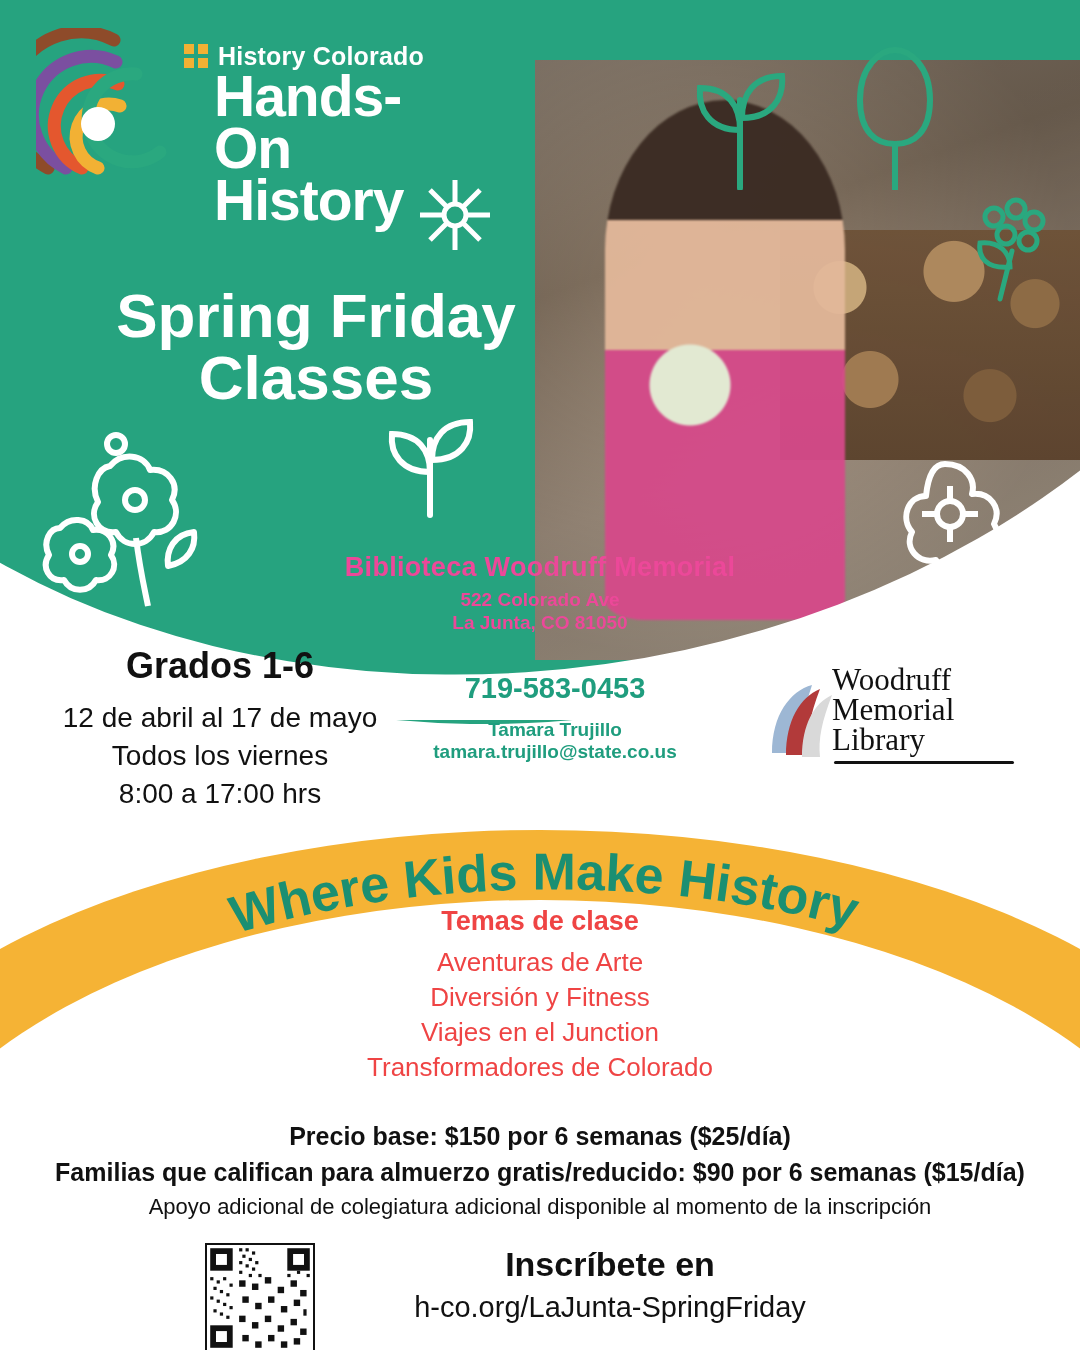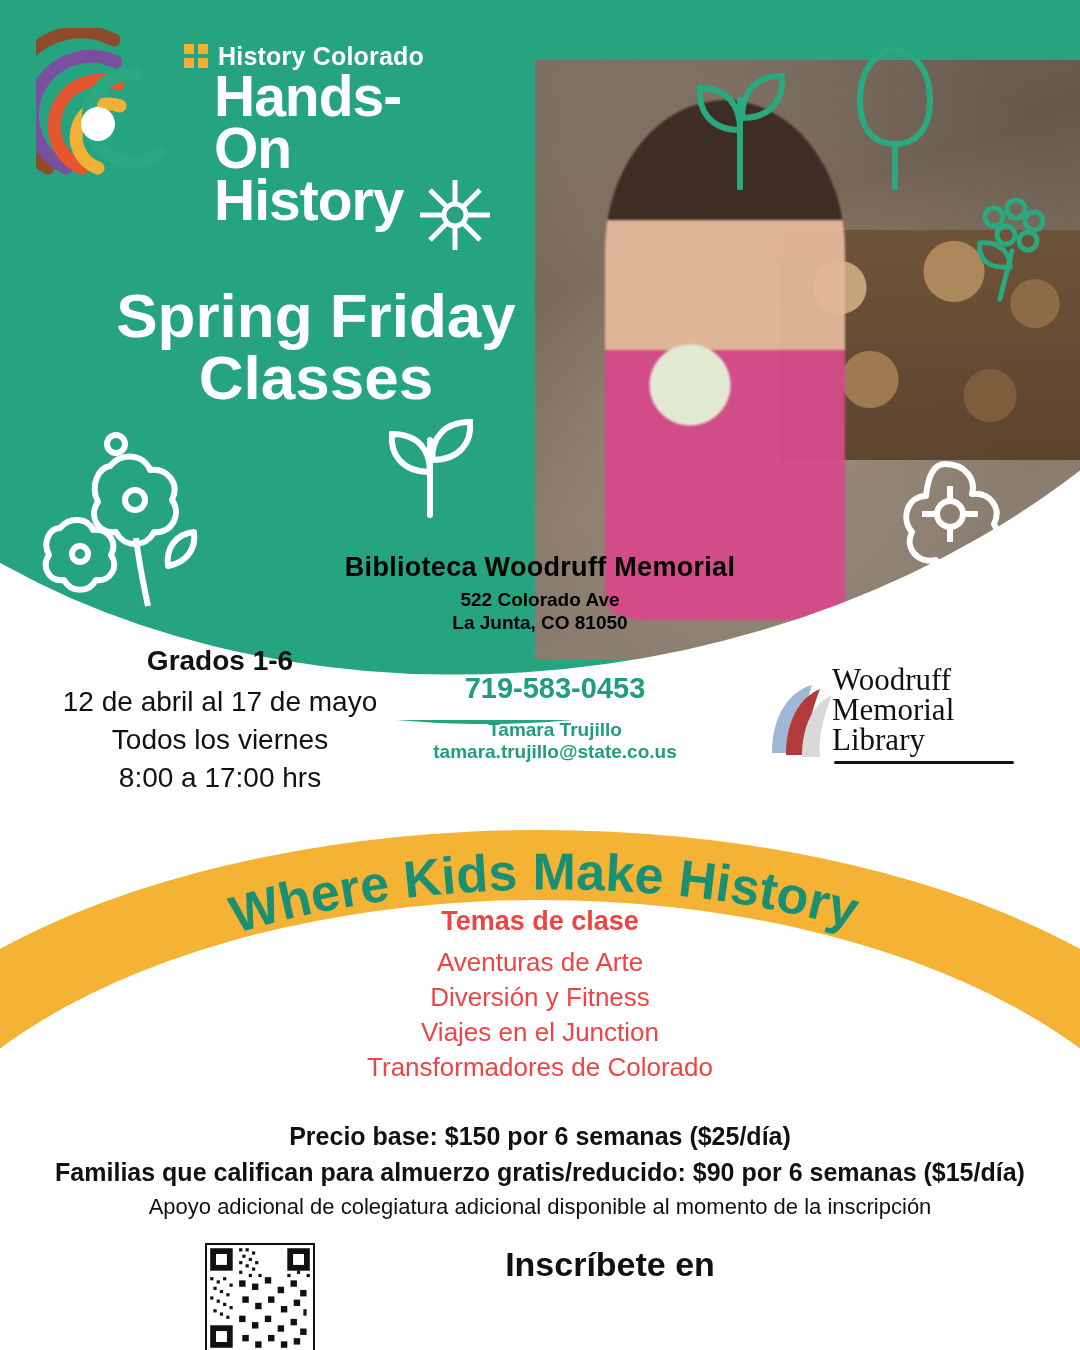--- a/index.html
+++ b/index.html
@@ -99,28 +99,28 @@
   .headline {
     position: absolute; left: 56px; top: 285px; width: 520px;
     color: #ffffff; font-weight: bold; font-size: 62px; line-height: 62px;
     text-align: center;
   }
   .headline .l2 { display: block; }
 
   
   .venue {
     position: absolute; left: 0; top: 552px; width: 1080px; text-align: center;
-    color: #000000;
+    color: #ec4899;
   }
   .venue .name { font-size: 27px; font-weight: bold; letter-spacing: .3px; }
   .venue .addr { font-size: 19px; font-weight: bold; line-height: 23px; margin-top: 5px; }
 
   
   .details { position: absolute; left: 20px; top: 645px; width: 400px; text-align: center; color: #111; }
-  .details .grades { font-size: 28px; font-weight: bold; margin-bottom: 6px; }
+  .details .grades { font-size: 36px; font-weight: bold; margin-bottom: 12px; }
   .details .line { font-size: 28px; line-height: 38px; }
 
   
   .contact { position: absolute; left: 390px; top: 672px; width: 330px; text-align: center; color: #1f9d7e; }
   .contact .phone { font-size: 29px; font-weight: bold; }
   .contact .person { font-size: 19px; font-weight: bold; margin-top: 14px; }
   .contact .email { font-size: 19px; font-weight: bold; }
 
   
   .lib-logo { position: absolute; left: 760px; top: 655px; width: 250px; height: 130px; }
@@ -400,15 +400,16 @@
           <rect x="27" y="29" width="2" height="2"></rect>
         <rect x="25" y="9" width="1" height="1"></rect>
           <rect x="28" y="8" width="1" height="1"></rect>
           <rect x="31" y="9" width="1" height="1"></rect>
       </g>
     </svg>
   </div>
 
   <div class="register">
     <div class="hd">Inscríbete en</div>
+    <div class="url">h-co.org/LaJunta-SpringFriday</div>
   </div>
 
 </div>
 
 </body></html>

